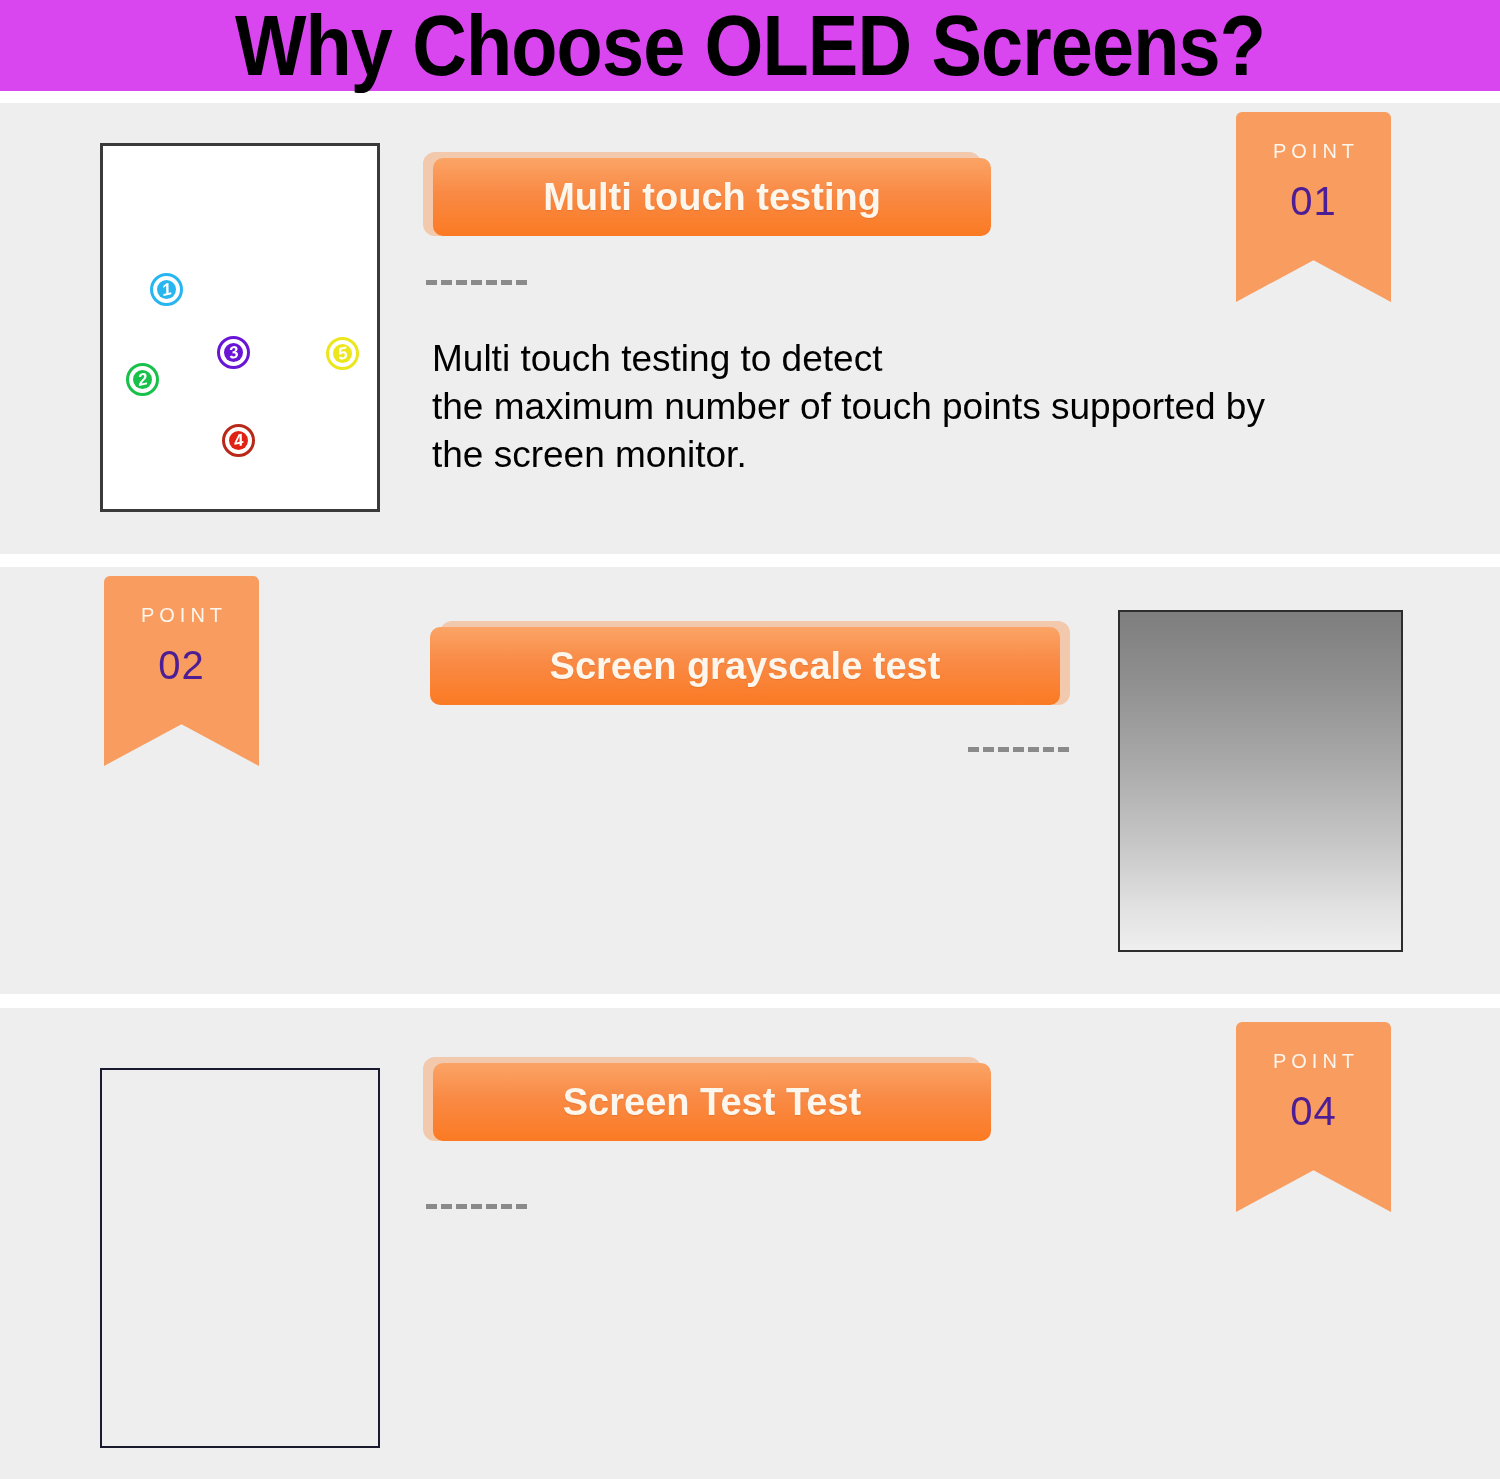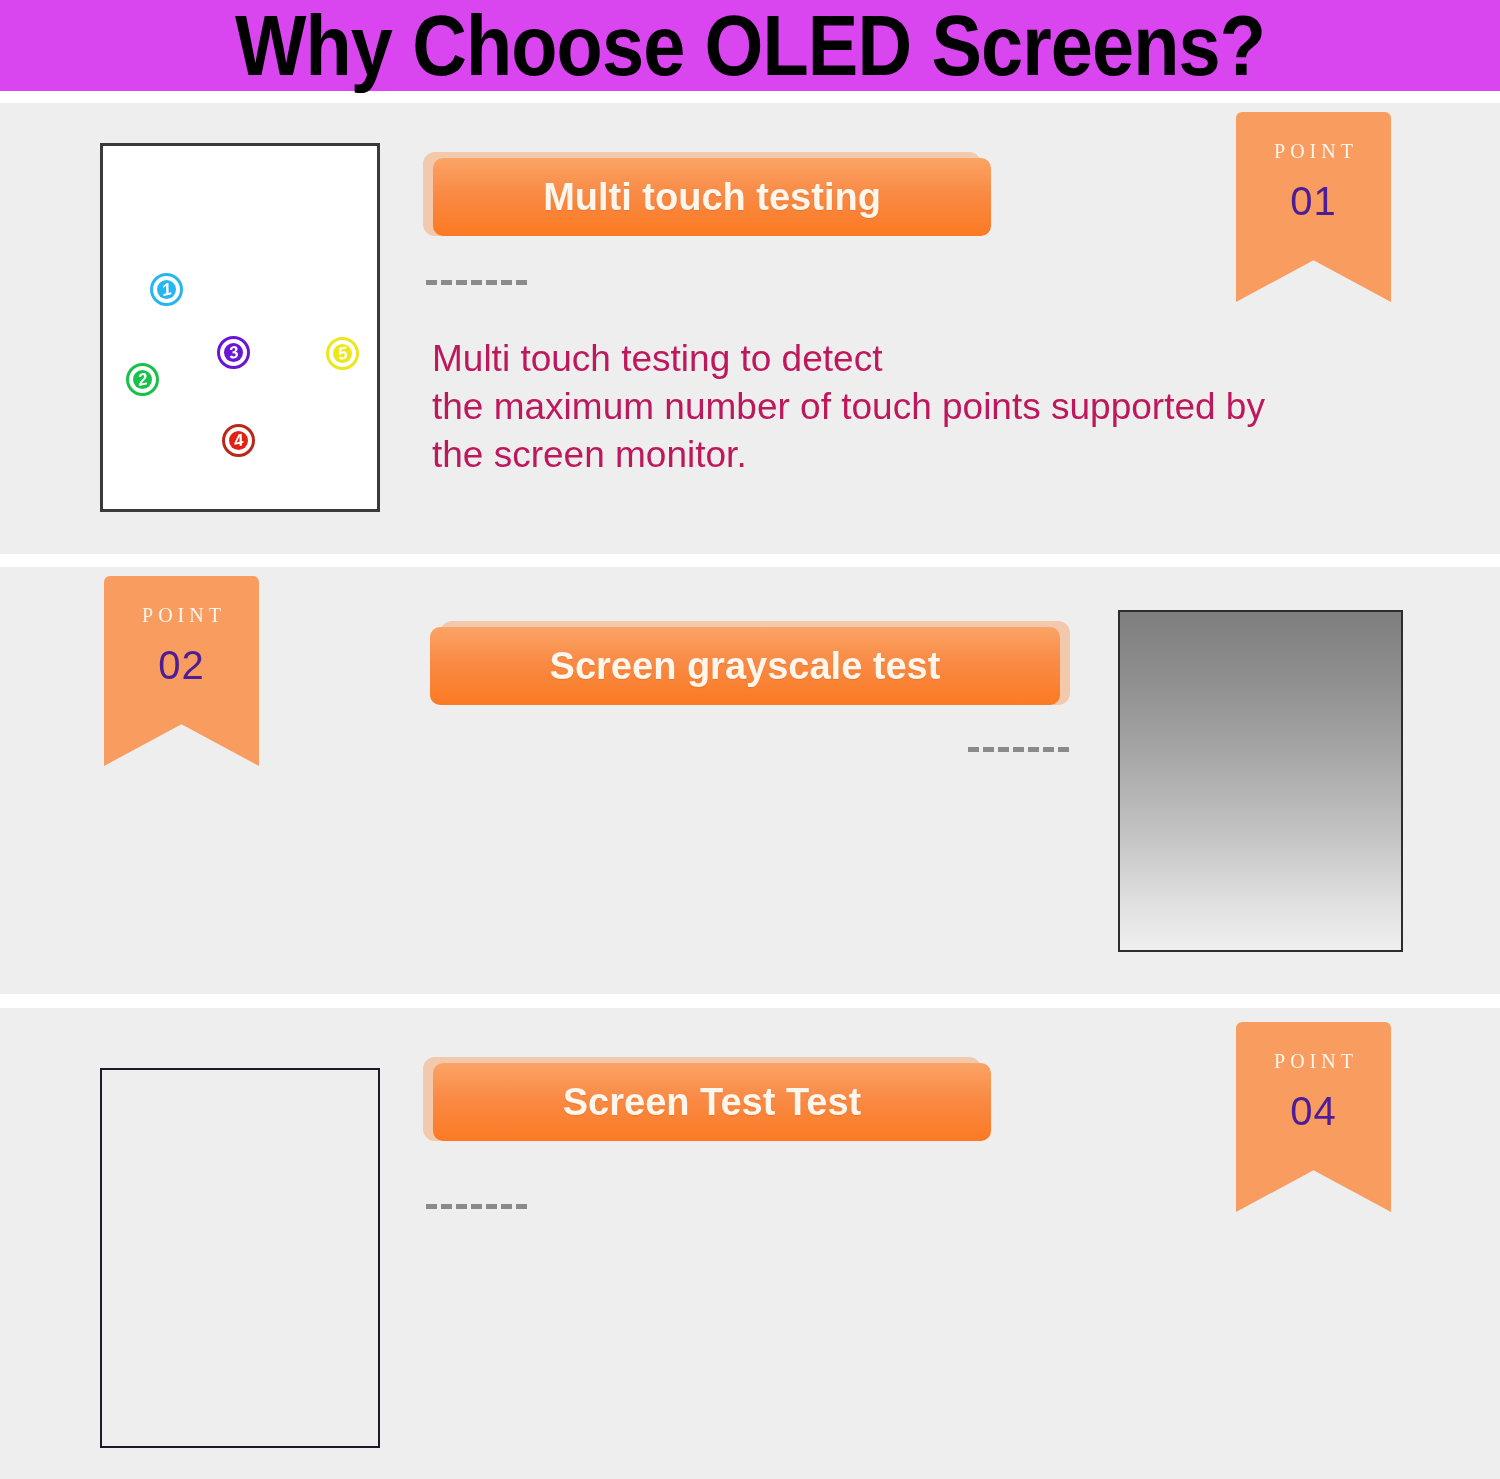--- a/index.html
+++ b/index.html
@@ -68,21 +68,20 @@
     clip-path: polygon(0 0, 100% 0, 100% 100%, 50% 78%, 0 100%);
     text-align: center;
   }
   .ribbon-label {
     margin-top: 28px;
     font-size: 20px;
     letter-spacing: 5px;
     color: #fdf6ee;
     font-weight: normal;
     text-indent: 5px;
-    font-family: Liberation Serif, serif;
   }
   .ribbon-number {
     margin-top: 2px;
     font-size: 40px;
     line-height: 72px;
     color: #4c1d95;
     font-weight: normal;
     letter-spacing: 1px;
   }
 
@@ -132,21 +131,21 @@
     background-size: 15px 5px;
     background-repeat: repeat-x;
   }
 
   
   .body-text {
     position: absolute;
     font-family: "Liberation Sans Narrow", "Liberation Sans", sans-serif;
     font-size: 37px;
     line-height: 48px;
-    color: #be185d;
+    color: #000000;
     white-space: pre-line;
   }
   .body-text.right { text-align: right; }
 
   
   .touch-panel {
     position: absolute;
     background: #ffffff;
     border: 3px solid #3a3a3a;
     box-sizing: border-box;

